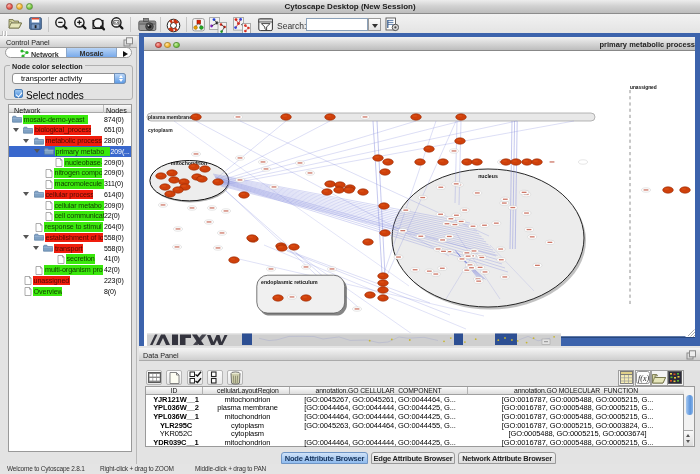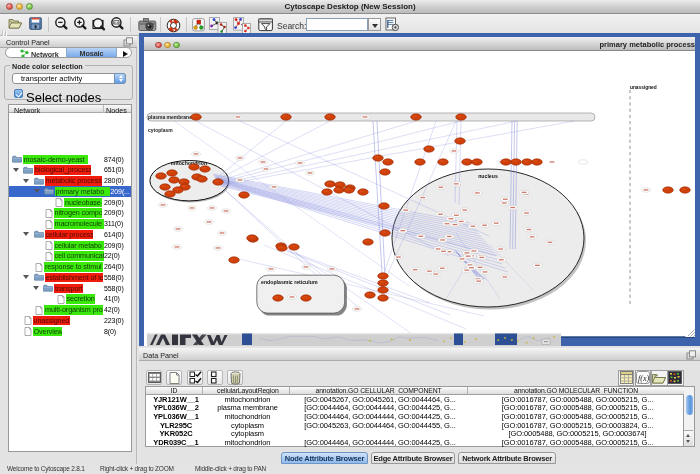--- a/index.html
+++ b/index.html
@@ -56,30 +56,30 @@
 #dropspin { position:absolute; right:-1px; top:-1px; width:12px; height:11px; border-radius:0 3px 3px 0;
   background:linear-gradient(#b9d6f8,#5e9be6); border:1px solid #7291b8; }
 #dropspin .u { position:absolute; left:3.5px; top:1px; border-left:2.5px solid transparent;
   border-right:2.5px solid transparent; border-bottom:3px solid #fff; }
 #dropspin .d { position:absolute; left:3.5px; bottom:1px; border-left:2.5px solid transparent;
   border-right:2.5px solid transparent; border-top:3px solid #fff; }
 #checkbox { position:absolute; left:14px; top:53px; width:9px; height:9px; border-radius:2px;
   background:linear-gradient(#9ec7f0,#4c8fdd); border:1px solid #477bb4; }
 #checkbox:after { content:""; position:absolute; left:2px; top:0.5px; width:3px; height:5px;
   border:solid #fff; border-width:0 1.5px 1.5px 0; transform:rotate(40deg); }
-#checklbl { position:absolute; left:26px; top:53.5px; font-size:13px; color:#000; }
+#checklbl { position:absolute; left:26px; top:53.5px; font-size:10px; color:#000; }
 
 #treebox { position:absolute; left:8px; top:68px; width:124px; height:348px; background:#fff;
   border:1px solid #999; }
 #treehead { position:absolute; left:0; top:0; width:122px; height:8px;
   background:linear-gradient(#fafafa,#dcdcdc); border-bottom:1px solid #a9a9a9; }
 #treehead .c1 { position:absolute; left:5px; top:0.5px; font-size:7.2px; color:#111; }
 #treehead .c2 { position:absolute; left:97px; top:0.5px; font-size:7.2px; color:#111; }
 #treehead .div { position:absolute; left:94px; top:0; height:8px; border-left:1px solid #bbb; }
-.trow { position:absolute; left:0; width:122px; height:10.75px; font-size:7.2px; letter-spacing:-0.1px;margin-top:40px; }
+.trow { position:absolute; left:0; width:122px; height:10.75px; font-size:7.2px; letter-spacing:-0.1px; }
 .trow .lbl { position:absolute; top:0.5px; height:9.5px; line-height:9.5px; padding:0 1px;
   white-space:nowrap; overflow:hidden; }
 .trow .cnt { position:absolute; left:95px; top:0.5px; font-size:7px; color:#000; line-height:10px; white-space:nowrap; }
 .lbl.g { background:#3ae80c; color:#123a00; }
 .lbl.r { background:#f01d0d; color:#4d0a02; }
 .trow.sel { background:#3968cd; }
 .trow.sel .cnt { color:#fff; left:101.5px; }
 .arr { position:absolute; top:3px; width:0; height:0; border-left:3.5px solid transparent;
   border-right:3.5px solid transparent; border-top:4.5px solid #565656; }
 .trow svg { position:absolute; top:1px; }
@@ -1095,21 +1095,21 @@
 <span style="left:147px;width:174px">[GO:0044464, GO:0044444, GO:0044425, G...</span>
 <span style="left:325px;width:213px">[GO:0016787, GO:0005488, GO:0005215, G...</span>
 </div>
 <div class="drow" style="top:34.6px">
 <span style="left:4px;width:52px;font-weight:bold">YLR295C</span>
 <span style="left:60px;width:83px">cytoplasm</span>
 <span style="left:147px;width:174px">[GO:0045263, GO:0044464, GO:0044455, G...</span>
 <span style="left:325px;width:213px">[GO:0016787, GO:0005215, GO:0003824, G...</span>
 </div>
 <div class="drow" style="top:43.3px">
-<span style="left:4px;width:52px;font-weight:bold">YKR052C</span>
+<span style="left:4px;width:52px;font-weight:normal">YKR052C</span>
 <span style="left:60px;width:83px">cytoplasm</span>
 <span style="left:325px;width:213px">[GO:0005488, GO:0005215, GO:0003674]</span>
 </div>
 <div class="drow" style="top:52.0px">
 <span style="left:4px;width:52px;font-weight:bold">YDR039C__1</span>
 <span style="left:60px;width:83px">mitochondrion</span>
 <span style="left:147px;width:174px">[GO:0044464, GO:0044444, GO:0044425, G...</span>
 <span style="left:325px;width:213px">[GO:0016787, GO:0005488, GO:0005215, G...</span>
 </div>
 </div>

